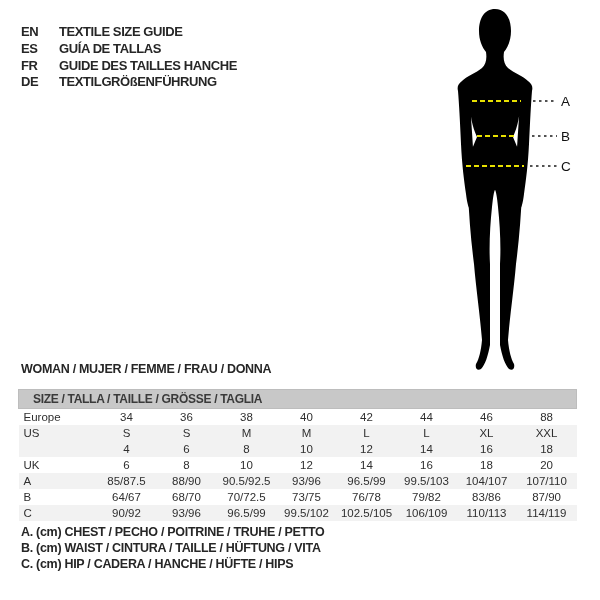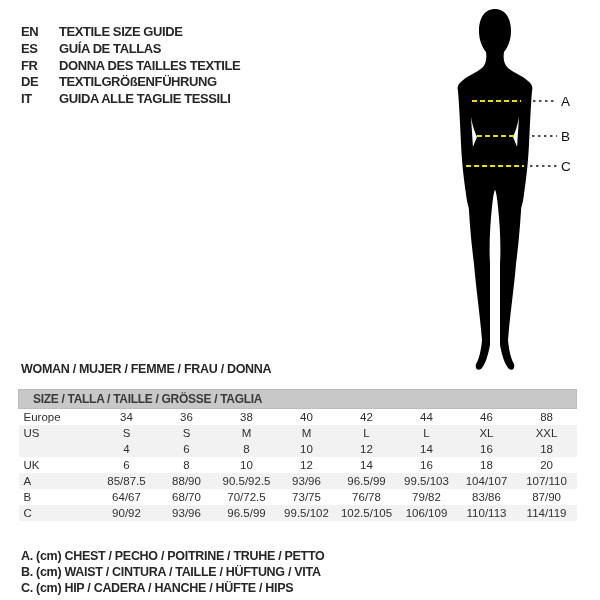--- a/index.html
+++ b/index.html
@@ -19,46 +19,42 @@
   .size-table-wrap{position:absolute;left:18px;top:389px;}
   table{border-collapse:collapse;table-layout:fixed;width:559px;font-size:11.5px;color:#2f2f2f;}
   th.size-header{
     background:#c8c8c8;border:1px solid #bdbdbd;text-align:left;font-weight:700;
     font-size:12px;letter-spacing:-0.3px;color:#3a3a3a;height:16px;padding:1px 0 1px 14px;
   }
   td{text-align:center;height:16px;line-height:16px;padding:0;font-weight:400;white-space:nowrap;}
   td.rowlabel{text-align:left;padding-left:5px;}
   tr.shaded{background:#f2f2f2;margin-left:24px;}
   
-  .legend{position:absolute;left:21px;top:548px;}
+  .legend{position:absolute;left:21px;top:524px;}
   .legend-line{font-weight:700;font-size:12.5px;letter-spacing:-0.3px;line-height:16.2px;}
 </style>
 </head>
 <body>
 
 <div class="langs">
   <div class="lang-row">
     <span class="lang-code">EN</span>
     <span class="lang-label">TEXTILE SIZE GUIDE</span>
   </div>
   <div class="lang-row">
     <span class="lang-code">ES</span>
     <span class="lang-label">GUÍA DE TALLAS</span>
   </div>
   <div class="lang-row">
     <span class="lang-code">FR</span>
-    <span class="lang-label">DONNA DES TAILLES TEXTILE</span>
+    <span class="lang-label">GUIDE DES TAILLES HANCHE</span>
   </div>
   <div class="lang-row">
     <span class="lang-code">DE</span>
     <span class="lang-label">TEXTILGRÖßENFÜHRUNG</span>
-  </div>
-  <div class="lang-row">
-    <span class="lang-code">IT</span>
-    <span class="lang-label">GUIDA ALLE TAGLIE TESSILI</span>
   </div>
 </div>
 
 <div class="figure">
   <svg width="160" height="380" viewBox="0 0 160 380" xmlns="http://www.w3.org/2000/svg">
     <g>
       <path fill="#000000" d="M75,9
         C86,9 91,19 91,31 C91,40 88,47 84,52
         C83,59 84,64 88,68 C94,73 103,76 108,81 C112,84 113,87 112,91
         C111,103 110,122 109,144 C108,165 106,180 104,194

